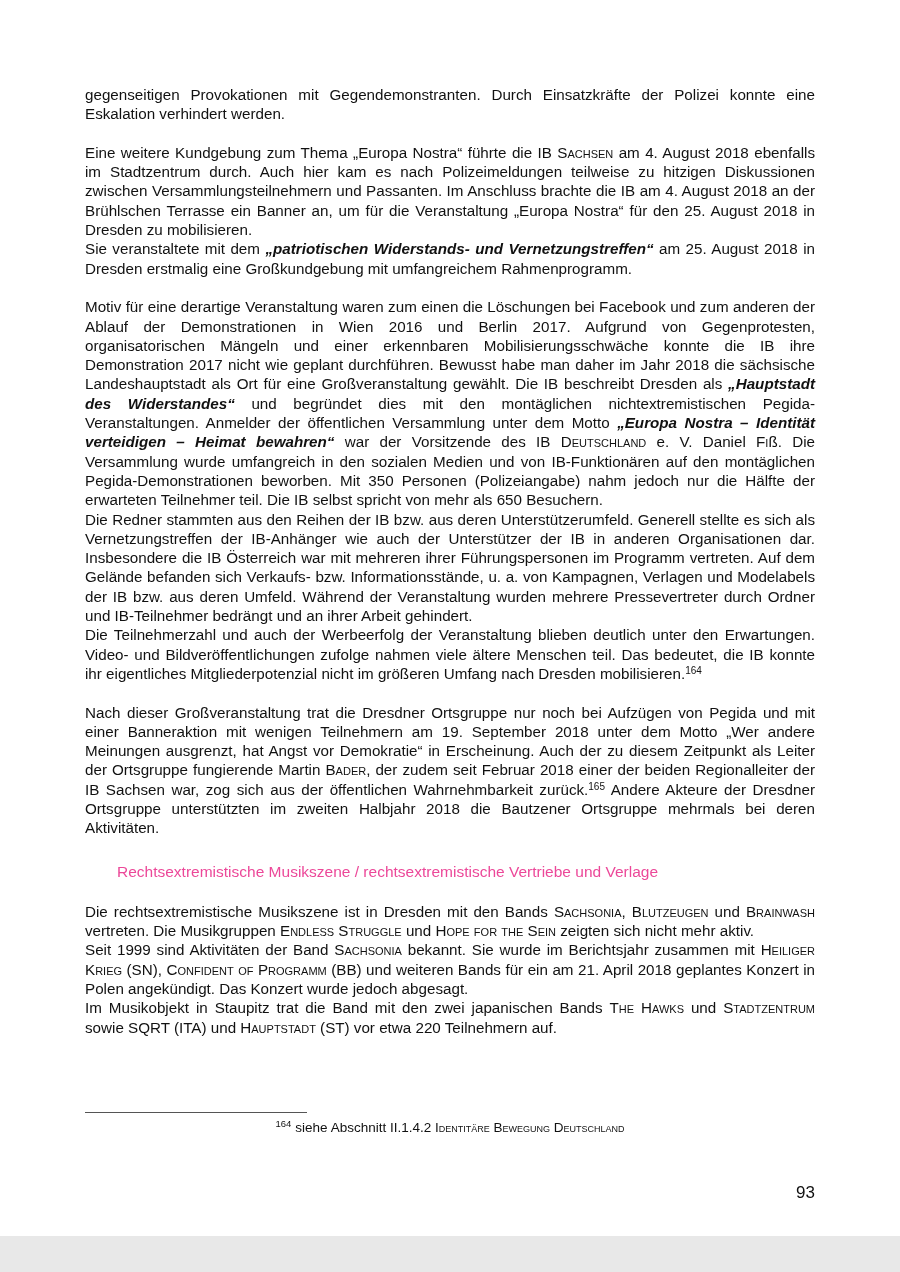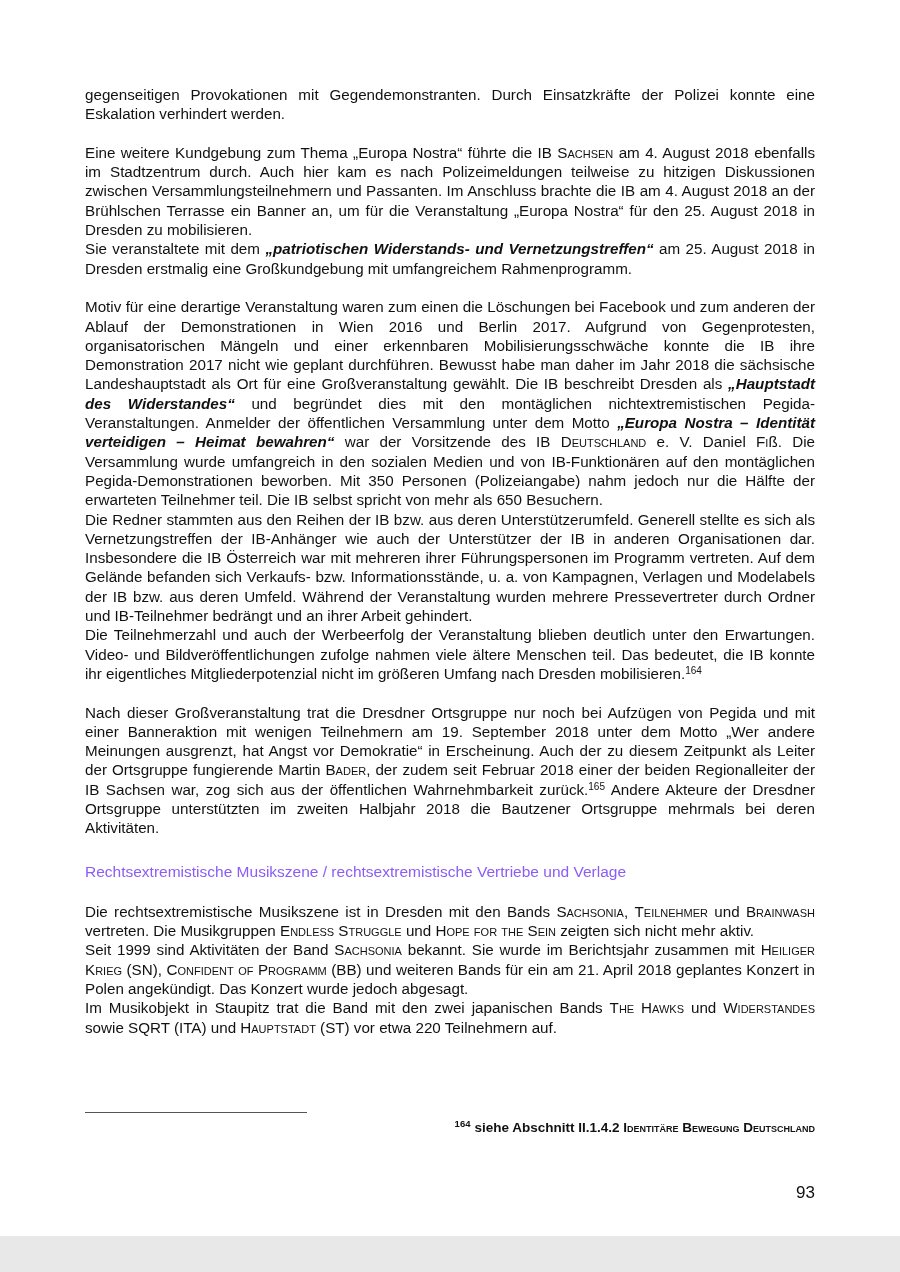--- a/index.html
+++ b/index.html
@@ -46,21 +46,21 @@
     font-size: 13.5px;
     line-height: 19px;
     text-align: left;
   }
   .footnote-rule {
     width: 222px;
     height: 0;
     border-top: 1px solid #555555;
     margin: 0 0 5px 0;
   }
-  .footnote { text-align: right; font-weight: bold; }
+  .footnote { text-align: center; }
   .fn-marker {
     font-size: 9.5px;
     line-height: 0;
     position: relative;
     top: -5px;
     margin-right: 4px;
   }
   .page-number {
     position: absolute;
     right: 85px;
@@ -83,25 +83,25 @@
         <div class="para">Sie veranstaltete mit dem <span class="i">„patriotischen Widerstands- und Vernetzungstreffen“</span> am 25. August 2018 in Dresden erstmalig eine Großkundgebung mit umfangreichem Rahmenprogramm.</div>
       </div>
       <div class="block">
         <div class="para">Motiv für eine derartige Veranstaltung waren zum einen die Löschungen bei Facebook und zum anderen der Ablauf der Demonstrationen in Wien 2016 und Berlin 2017. Aufgrund von Gegenprotesten, organisatorischen Mängeln und einer erkennbaren Mobilisierungsschwäche konnte die IB ihre Demonstration 2017 nicht wie geplant durchführen. Bewusst habe man daher im Jahr 2018 die sächsische Landeshauptstadt als Ort für eine Großveranstaltung gewählt. Die IB beschreibt Dresden als <span class="i">„Hauptstadt des Widerstandes“</span> und begründet dies mit den montäglichen nichtextremistischen Pegida-Veranstaltungen.  Anmelder der öffentlichen Versammlung unter dem Motto <span class="i">„Europa Nostra – Identität verteidigen – Heimat bewahren“</span> war der Vorsitzende des IB <span class="sc">Deutschland</span> e. V. Daniel <span class="sc">Fi</span>ß. Die Versammlung wurde umfangreich in den sozialen Medien und von IB-Funktionären auf den montäglichen Pegida-Demonstrationen beworben. Mit 350 Personen (Polizeiangabe) nahm jedoch nur die Hälfte der erwarteten Teilnehmer teil. Die IB selbst spricht von mehr als 650 Besuchern.</div>
         <div class="para">Die Redner stammten aus den Reihen der IB bzw. aus deren Unterstützerumfeld. Generell stellte es sich als Vernetzungstreffen der IB-Anhänger wie auch der Unterstützer der IB in anderen Organisationen dar. Insbesondere die IB Österreich war mit mehreren ihrer Führungspersonen im Programm vertreten. Auf dem Gelände befanden sich Verkaufs- bzw. Informationsstände, u. a. von Kampagnen, Verlagen und Modelabels der IB bzw. aus deren Umfeld. Während der Veranstaltung wurden mehrere Pressevertreter durch Ordner und IB-Teilnehmer bedrängt und an ihrer Arbeit gehindert.</div>
         <div class="para">Die Teilnehmerzahl und auch der Werbeerfolg der Veranstaltung blieben deutlich unter den Erwartungen. Video- und Bildveröffentlichungen zufolge nahmen viele ältere Menschen teil. Das bedeutet, die IB konnte ihr eigentliches Mitgliederpotenzial nicht im größeren Umfang nach Dresden mobilisieren.<span class="sup">164</span></div>
       </div>
       <div class="block">
         <div class="para">Nach dieser Großveranstaltung trat die Dresdner Ortsgruppe nur noch bei Aufzügen von Pegida und mit einer Banneraktion mit wenigen Teilnehmern am 19. September 2018 unter dem Motto „Wer andere Meinungen ausgrenzt, hat Angst vor Demokratie“ in Erscheinung. Auch der zu diesem Zeitpunkt als Leiter der Ortsgruppe fungierende Martin <span class="sc">Bader</span>, der zudem seit Februar 2018 einer der beiden Regionalleiter der IB Sachsen war, zog sich aus der öffentlichen Wahrnehmbarkeit zurück.<span class="sup">165</span> Andere Akteure der Dresdner Ortsgruppe unterstützten im zweiten Halbjahr 2018 die Bautzener Ortsgruppe mehrmals bei deren Aktivitäten.</div>
       </div>
-      <div class="heading" style="color: #8b5cf6;">Rechtsextremistische Musikszene / rechtsextremistische Vertriebe und Verlage</div>
+      <div class="heading" style="color: #ec4899; margin-left: 32px;">Rechtsextremistische Musikszene / rechtsextremistische Vertriebe und Verlage</div>
       <div class="block">
-        <div class="para">Die rechtsextremistische Musikszene ist in Dresden mit den Bands <span class="sc">Sachsonia</span>, <span class="sc">Teilnehmer</span> und <span class="sc">Brainwash</span> vertreten. Die Musikgruppen <span class="sc">Endless Struggle</span> und <span class="sc">Hope for the Sein</span> zeigten sich nicht mehr aktiv.</div>
+        <div class="para">Die rechtsextremistische Musikszene ist in Dresden mit den Bands <span class="sc">Sachsonia</span>, <span class="sc">Blutzeugen</span> und <span class="sc">Brainwash</span> vertreten. Die Musikgruppen <span class="sc">Endless Struggle</span> und <span class="sc">Hope for the Sein</span> zeigten sich nicht mehr aktiv.</div>
         <div class="para">Seit 1999 sind Aktivitäten der Band <span class="sc">Sachsonia</span> bekannt. Sie wurde im Berichtsjahr zusammen mit <span class="sc">Heiliger Krieg</span> (SN), <span class="sc">Confident of Programm</span> (BB) und weiteren Bands für ein am 21. April 2018 geplantes Konzert in Polen angekündigt. Das Konzert wurde jedoch abgesagt.</div>
-        <div class="para">Im Musikobjekt in Staupitz trat die Band mit den zwei japanischen Bands <span class="sc">The Hawks</span> und <span class="sc">Widerstandes</span> sowie SQRT (ITA) und <span class="sc">Hauptstadt</span> (ST) vor etwa 220 Teilnehmern auf.</div>
+        <div class="para">Im Musikobjekt in Staupitz trat die Band mit den zwei japanischen Bands <span class="sc">The Hawks</span> und <span class="sc">Stadtzentrum</span> sowie SQRT (ITA) und <span class="sc">Hauptstadt</span> (ST) vor etwa 220 Teilnehmern auf.</div>
       </div>
     </div>
 
   <div class="footnotes">
     <div class="footnote-rule"></div>
     <div>
         <div class="footnote"><span class="fn-marker">164</span><span>siehe Abschnitt II.1.4.2 <span class="sc">Identitäre Bewegung Deutschland</span></span></div>
       </div>
   </div>
 

